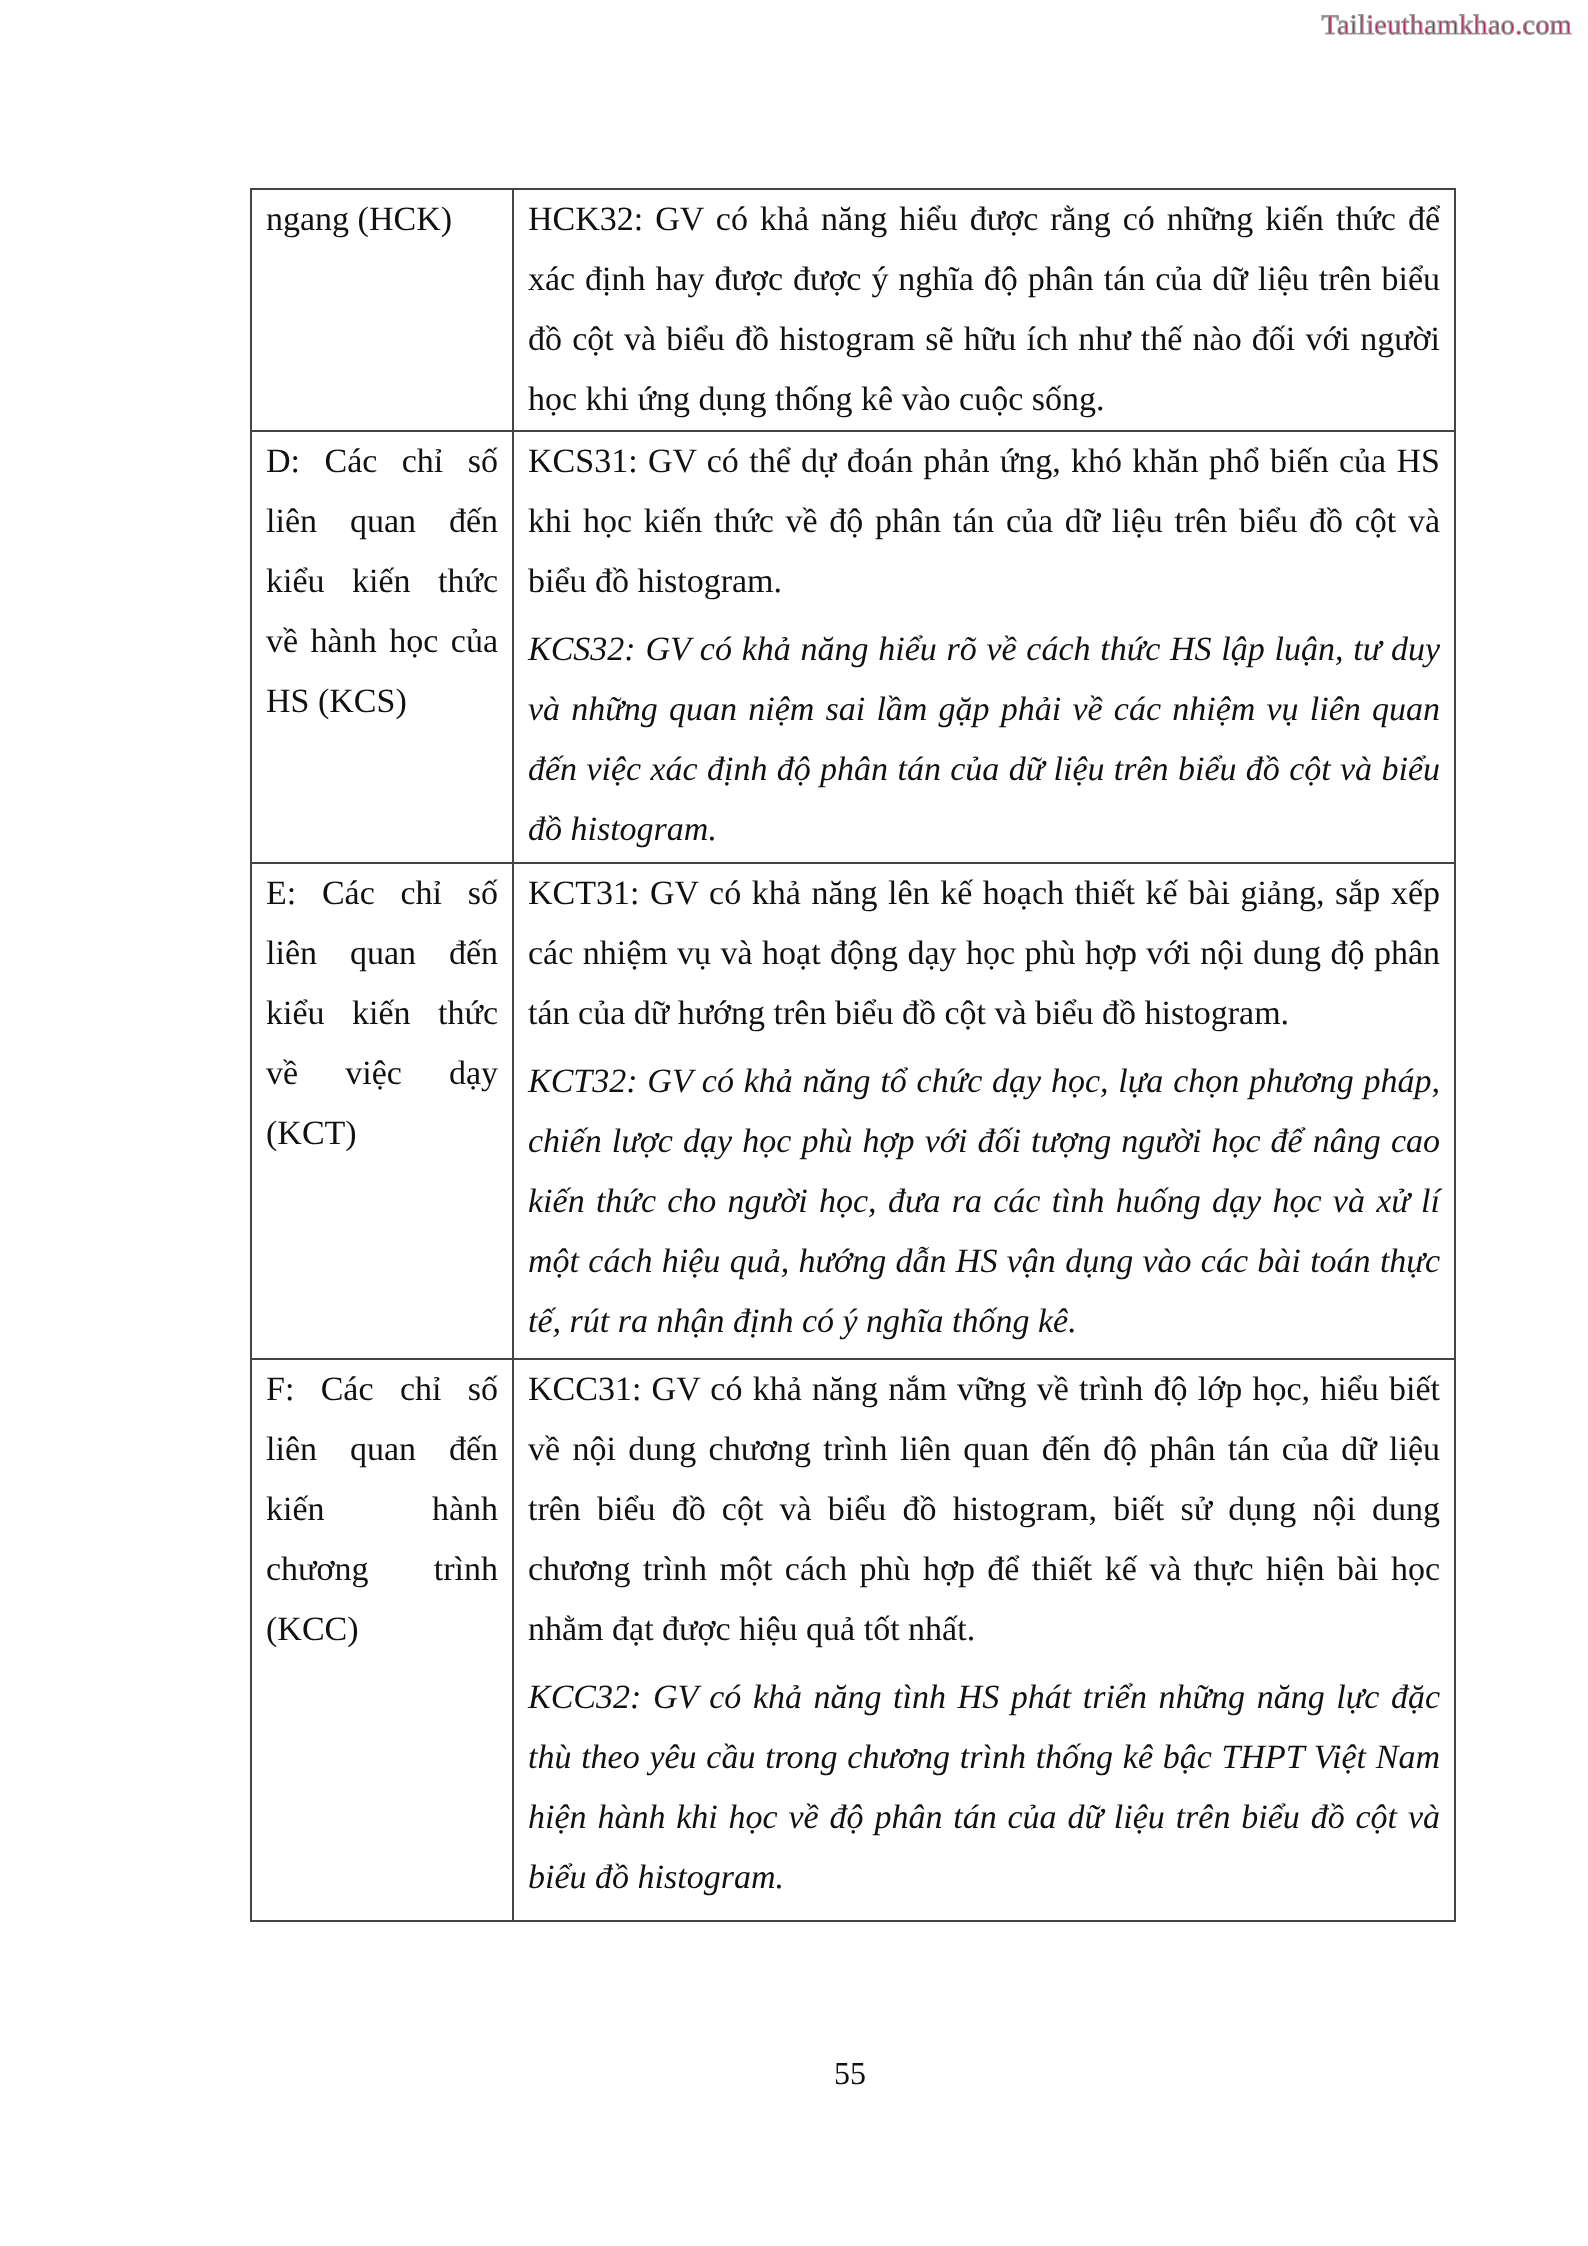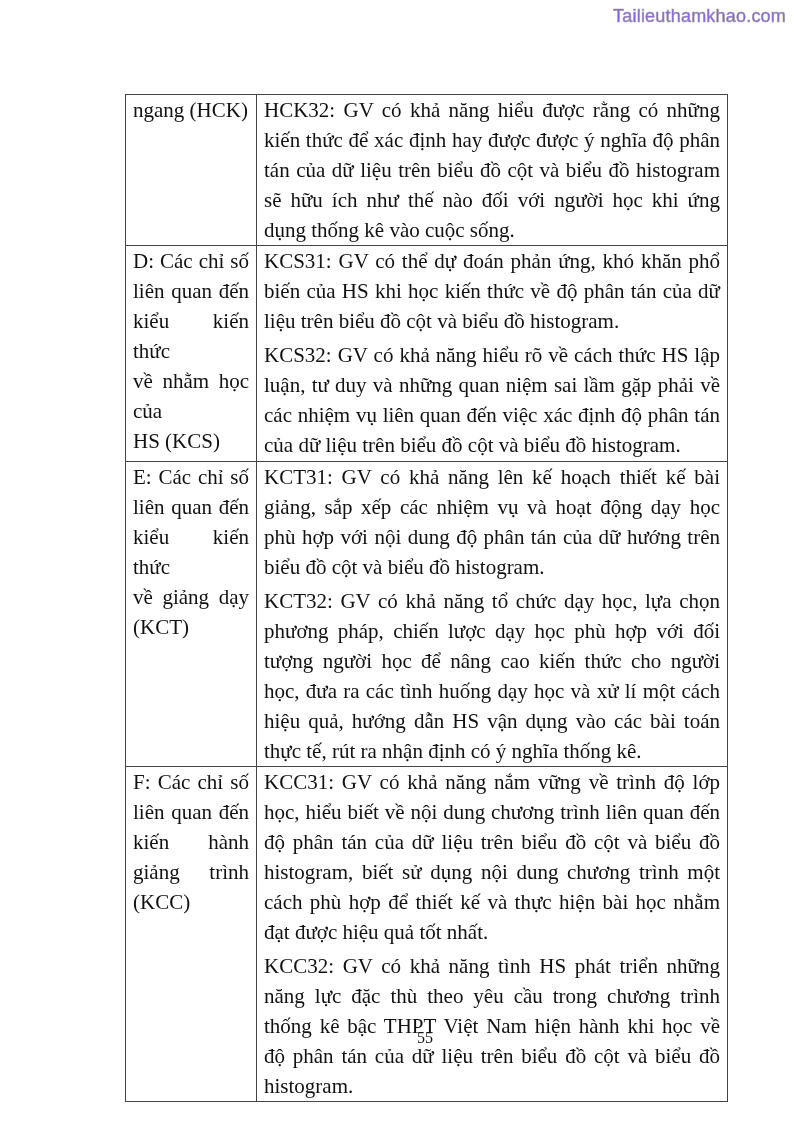--- a/index.html
+++ b/index.html
@@ -12,38 +12,38 @@
     height: 1123px;
     position: relative;
     overflow: hidden;
     font-family: "Liberation Serif", "DejaVu Serif", serif;
     color: #111111;
   }
   .watermark {
     position: absolute;
     top: 6px;
     right: 8px;
-    font-family: Liberation Sans, sans-serif;
-    font-size: 18px;
-    color: #8b5cf6;
+    font-family: Liberation Serif, serif;
+    font-size: 14px;
+    color: #be185d;
     -webkit-text-stroke: 0.6px #9a9a9a;
     letter-spacing: 0.2px;
   }
   table.content-table {
     position: absolute;
     left: 125px;
     top: 94px;
     width: 601px;
     border-collapse: collapse;
     table-layout: fixed;
   }
   table.content-table td {
     border: 1px solid #444444;
     vertical-align: top;
-    font-size: 21px;
+    font-size: 17px;
     line-height: 30px;
     padding: 0 7px;
     margin-left: 18px;
   }
   td.col-category {
     width: 116px;
     text-align: justify;
     text-align-last: left;
     padding-top: 0;
   }
@@ -58,20 +58,21 @@
   }
   .cat-line.last {
     text-align-last: left;
   }
   .para {
     margin: 0;
     padding: 0;
   }
   .para + .para {
     margin-top: 4px;
+    font-style: italic;
   }
   .row-hck td { height: 119px; padding-top: 0; }
   .row-kcs td { height: 215px; }
   .row-kct td { height: 247px; }
   .row-kcc td { height: 280px; }
   .page-number {
     position: absolute;
     top: 1029px;
     left: 0;
     width: 850px;
@@ -92,47 +93,47 @@
       </td>
       <td class="col-description">
         <p class="para">HCK32: GV có khả năng hiểu được rằng có những kiến thức để xác định hay được được ý nghĩa độ phân tán của dữ liệu trên biểu đồ cột và biểu đồ histogram sẽ hữu ích như thế nào đối với người học khi ứng dụng thống kê vào cuộc sống.</p>
       </td>
     </tr>
     <tr class="row-kcs">
       <td class="col-category">
         <span class="cat-line">D: Các chỉ số</span>
         <span class="cat-line">liên quan đến</span>
         <span class="cat-line">kiểu kiến thức</span>
-        <span class="cat-line">về nhằm học của</span>
+        <span class="cat-line">về hành học của</span>
         <span class="cat-line last">HS (KCS)</span>
       </td>
       <td class="col-description">
         <p class="para">KCS31: GV có thể dự đoán phản ứng, khó khăn phổ biến của HS khi học kiến thức về độ phân tán của dữ liệu trên biểu đồ cột và biểu đồ histogram.</p>
         <p class="para">KCS32: GV có khả năng hiểu rõ về cách thức HS lập luận, tư duy và những quan niệm sai lầm gặp phải về các nhiệm vụ liên quan đến việc xác định độ phân tán của dữ liệu trên biểu đồ cột và biểu đồ histogram.</p>
       </td>
     </tr>
     <tr class="row-kct">
       <td class="col-category">
         <span class="cat-line">E: Các chỉ số</span>
         <span class="cat-line">liên quan đến</span>
         <span class="cat-line">kiểu kiến thức</span>
-        <span class="cat-line">về giảng dạy</span>
+        <span class="cat-line">về việc dạy</span>
         <span class="cat-line last">(KCT)</span>
       </td>
       <td class="col-description">
         <p class="para">KCT31: GV có khả năng lên kế hoạch thiết kế bài giảng, sắp xếp các nhiệm vụ và hoạt động dạy học phù hợp với nội dung độ phân tán của dữ hướng trên biểu đồ cột và biểu đồ histogram.</p>
         <p class="para">KCT32: GV có khả năng tổ chức dạy học, lựa chọn phương pháp, chiến lược dạy học phù hợp với đối tượng người học để nâng cao kiến thức cho người học, đưa ra các tình huống dạy học và xử lí một cách hiệu quả, hướng dẫn HS vận dụng vào các bài toán thực tế, rút ra nhận định có ý nghĩa thống kê.</p>
       </td>
     </tr>
     <tr class="row-kcc">
       <td class="col-category">
         <span class="cat-line">F: Các chỉ số</span>
         <span class="cat-line">liên quan đến</span>
         <span class="cat-line">kiến hành</span>
-        <span class="cat-line">giảng trình</span>
+        <span class="cat-line">chương trình</span>
         <span class="cat-line last">(KCC)</span>
       </td>
       <td class="col-description">
         <p class="para">KCC31: GV có khả năng nắm vững về trình độ lớp học, hiểu biết về nội dung chương trình liên quan đến độ phân tán của dữ liệu trên biểu đồ cột và biểu đồ histogram, biết sử dụng nội dung chương trình một cách phù hợp để thiết kế và thực hiện bài học nhằm đạt được hiệu quả tốt nhất.</p>
         <p class="para">KCC32: GV có khả năng tình HS phát triển những năng lực đặc thù theo yêu cầu trong chương trình thống kê bậc THPT Việt Nam hiện hành khi học về độ phân tán của dữ liệu trên biểu đồ cột và biểu đồ histogram.</p>
       </td>
     </tr>
   </tbody>
 </table>
 

